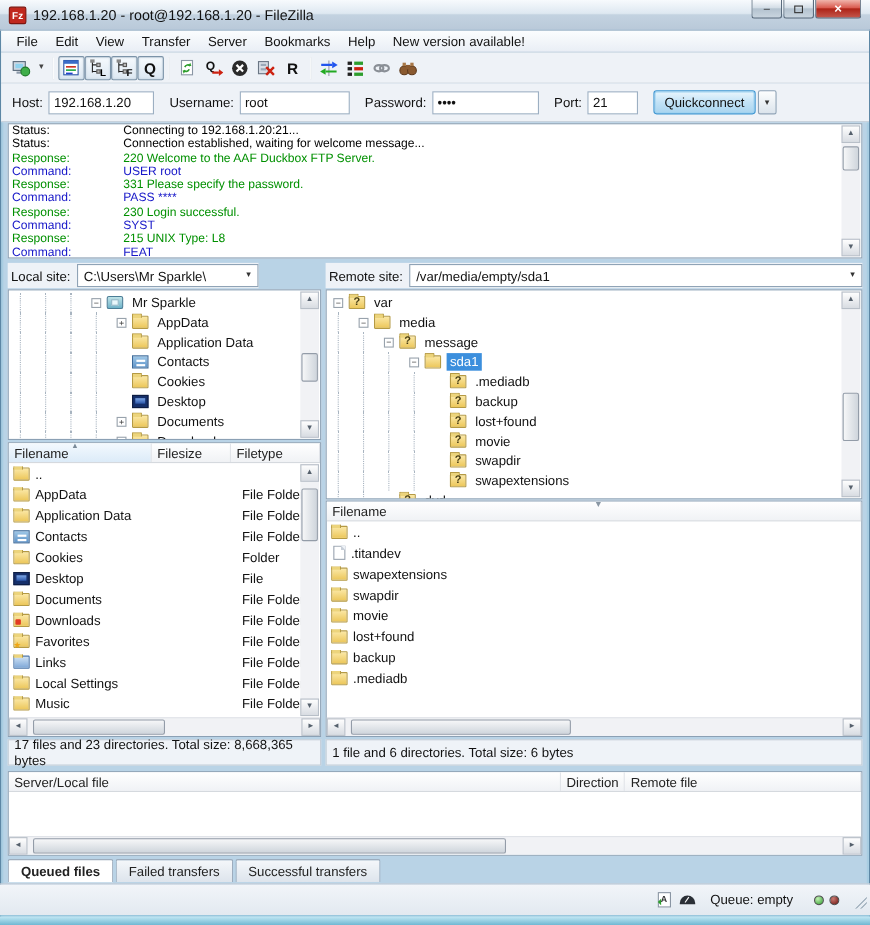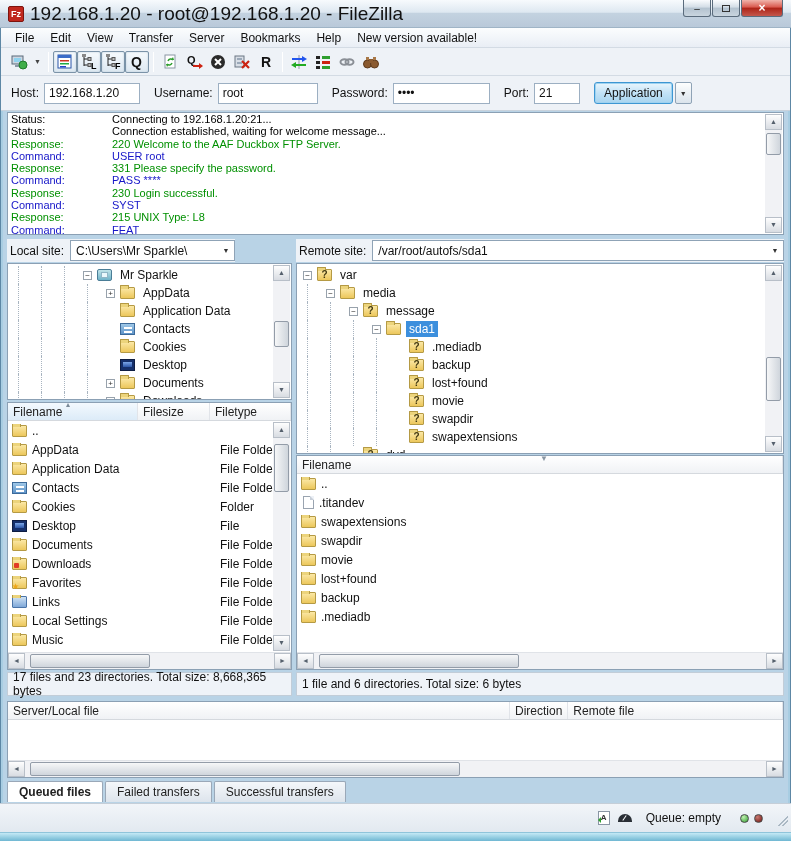--- a/index.html
+++ b/index.html
@@ -10,21 +10,21 @@
     background: #b9d3e6; overflow: hidden;
     box-shadow: inset 0 0 0 1px #5d87a5, inset 0 0 0 3px #a8cde2;
   }
   
   .titlebar { position:absolute; left:0; top:0; width:791px; height:28px;
     background: linear-gradient(#f7fafd, #dee8f1 45%, #c3d2e0 50%, #b9c9d9);
     border-bottom:1px solid #9fb4c6; display:flex; align-items:center;text-align:right; }
   .appicon { width:16px; height:16px; margin:0 6px 0 8px; background:#c0281e;
     border-radius:2px; color:#fff; font-weight:bold; font-size:9px;
     display:flex; align-items:center; justify-content:center; border:1px solid #7d140e; }
-  .titletext { font-size:19px; color:#111; }
+  .titletext { font-size:13px; color:#111; }
   .winbtns { position:absolute; top:0; right:8px; display:flex; }
   .wb { width:28px; height:17px; margin-left:1px; border:1px solid #5a6b7c; border-top:none;
     border-radius:0 0 3px 3px; background:linear-gradient(#fafcfe,#d3dde6 45%,#b3c2cf 50%,#c9d5df);
     display:flex; align-items:center; justify-content:center; font-size:10px; color:#222; }
   .wb .maxglyph { width:8px; height:7px; border:1px solid #333; display:inline-block; }
   .wb-close { width:42px; color:#fff; font-weight:bold; font-size:12px;
     background:linear-gradient(#f0b4ab,#d9594e 45%,#ad2317 50%,#c4574c); }
   
   .menubar { position:absolute; left:1px; top:28px; width:789px; height:20px;
     background:linear-gradient(#fbfdfe,#e9eef5); border-bottom:1px solid #d3dbe4;
@@ -288,21 +288,21 @@
 
   <div class="quickbar">
     <label>Host:</label>
     <input style="width: 96px;" value="192.168.1.20">
     <label style="margin-left:14px">Username:</label>
     <input style="width: 100px;" value="root">
     <label style="margin-left:14px">Password:</label>
     <input style="width: 97px;" value="••••">
     <label style="margin-left:14px">Port:</label>
     <input style="width: 46px;" value="21">
-    <button class="qc-btn">Application</button>
+    <button class="qc-btn">Quickconnect</button>
     <span class="qc-drop">▼</span>
   </div>
 
   <div class="logpane" id="logpane">
     <div id="logrows" style="position:absolute;left:0;top:0;right:18px;bottom:0;overflow:hidden;">
         <div class="log-row k-status">
           <span class="log-label">Status:</span>
           <span class="log-text">Connecting to 192.168.1.20:21...</span>
         </div>
         <div class="log-row k-status">
@@ -352,21 +352,21 @@
   <div class="sitebar" style="left:7px;top:239px;width:228px">
     <span class="slabel">Local site:</span>
     <span class="combo">
       <span>C:\Users\Mr Sparkle\</span>
       <span class="arrow">▼</span>
     </span>
   </div>
   <div class="sitebar" style="left:296px;top:239px;width:488px">
     <span class="slabel">Remote site:</span>
     <span class="combo">
-      <span>/var/root/autofs/sda1</span>
+      <span>/var/media/empty/sda1</span>
       <span class="arrow">▼</span>
     </span>
   </div>
 
   <div class="pane" style="left:7px;top:263px;width:285px;height:137px">
     <div id="localtree" style="position:absolute;left:0;top:2px;right:18px;bottom:0;overflow:hidden;">
         <div class="tree-row">
           <span class="gd"></span>
           <span class="gd"></span>
           <span class="gd"></span>

